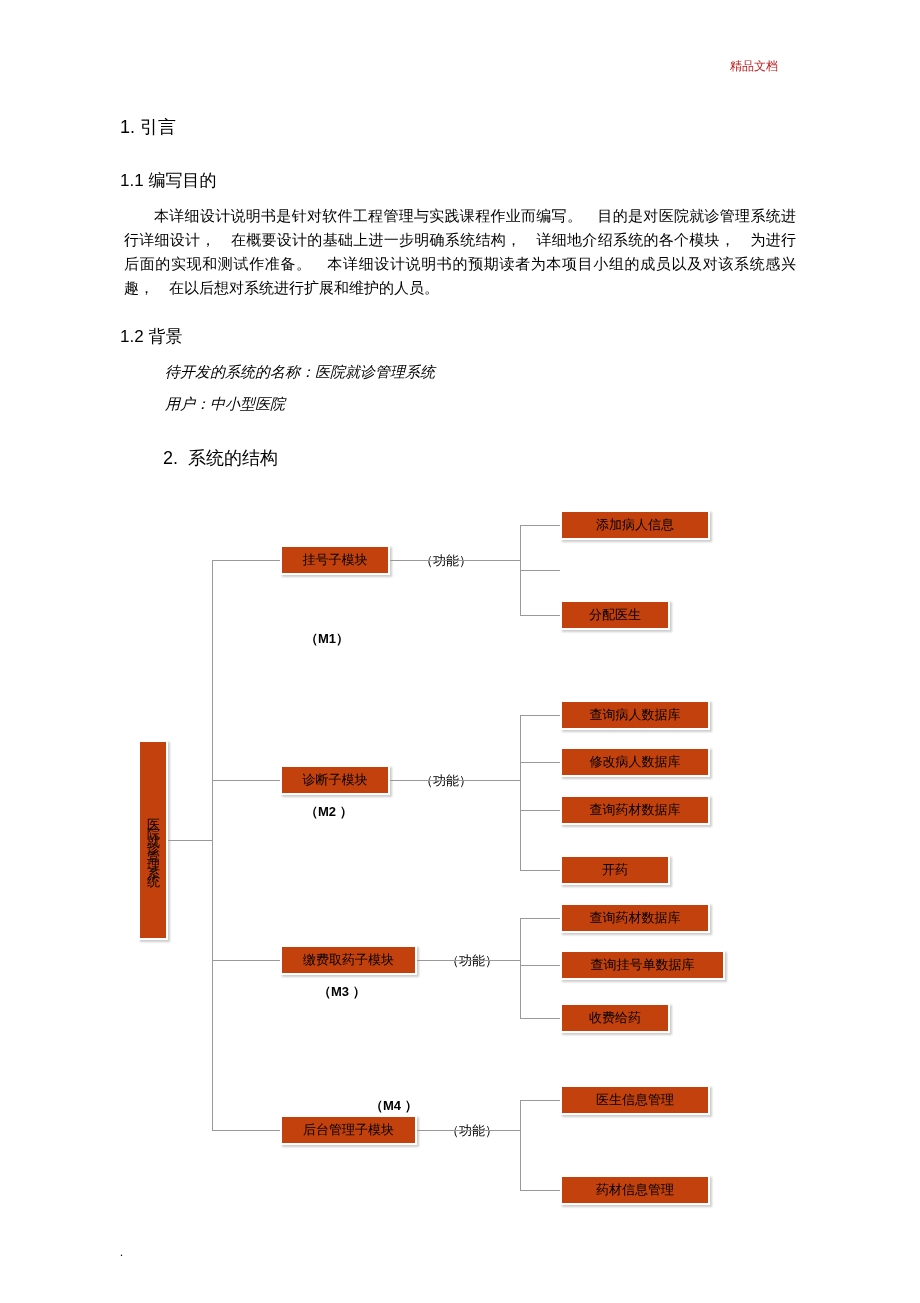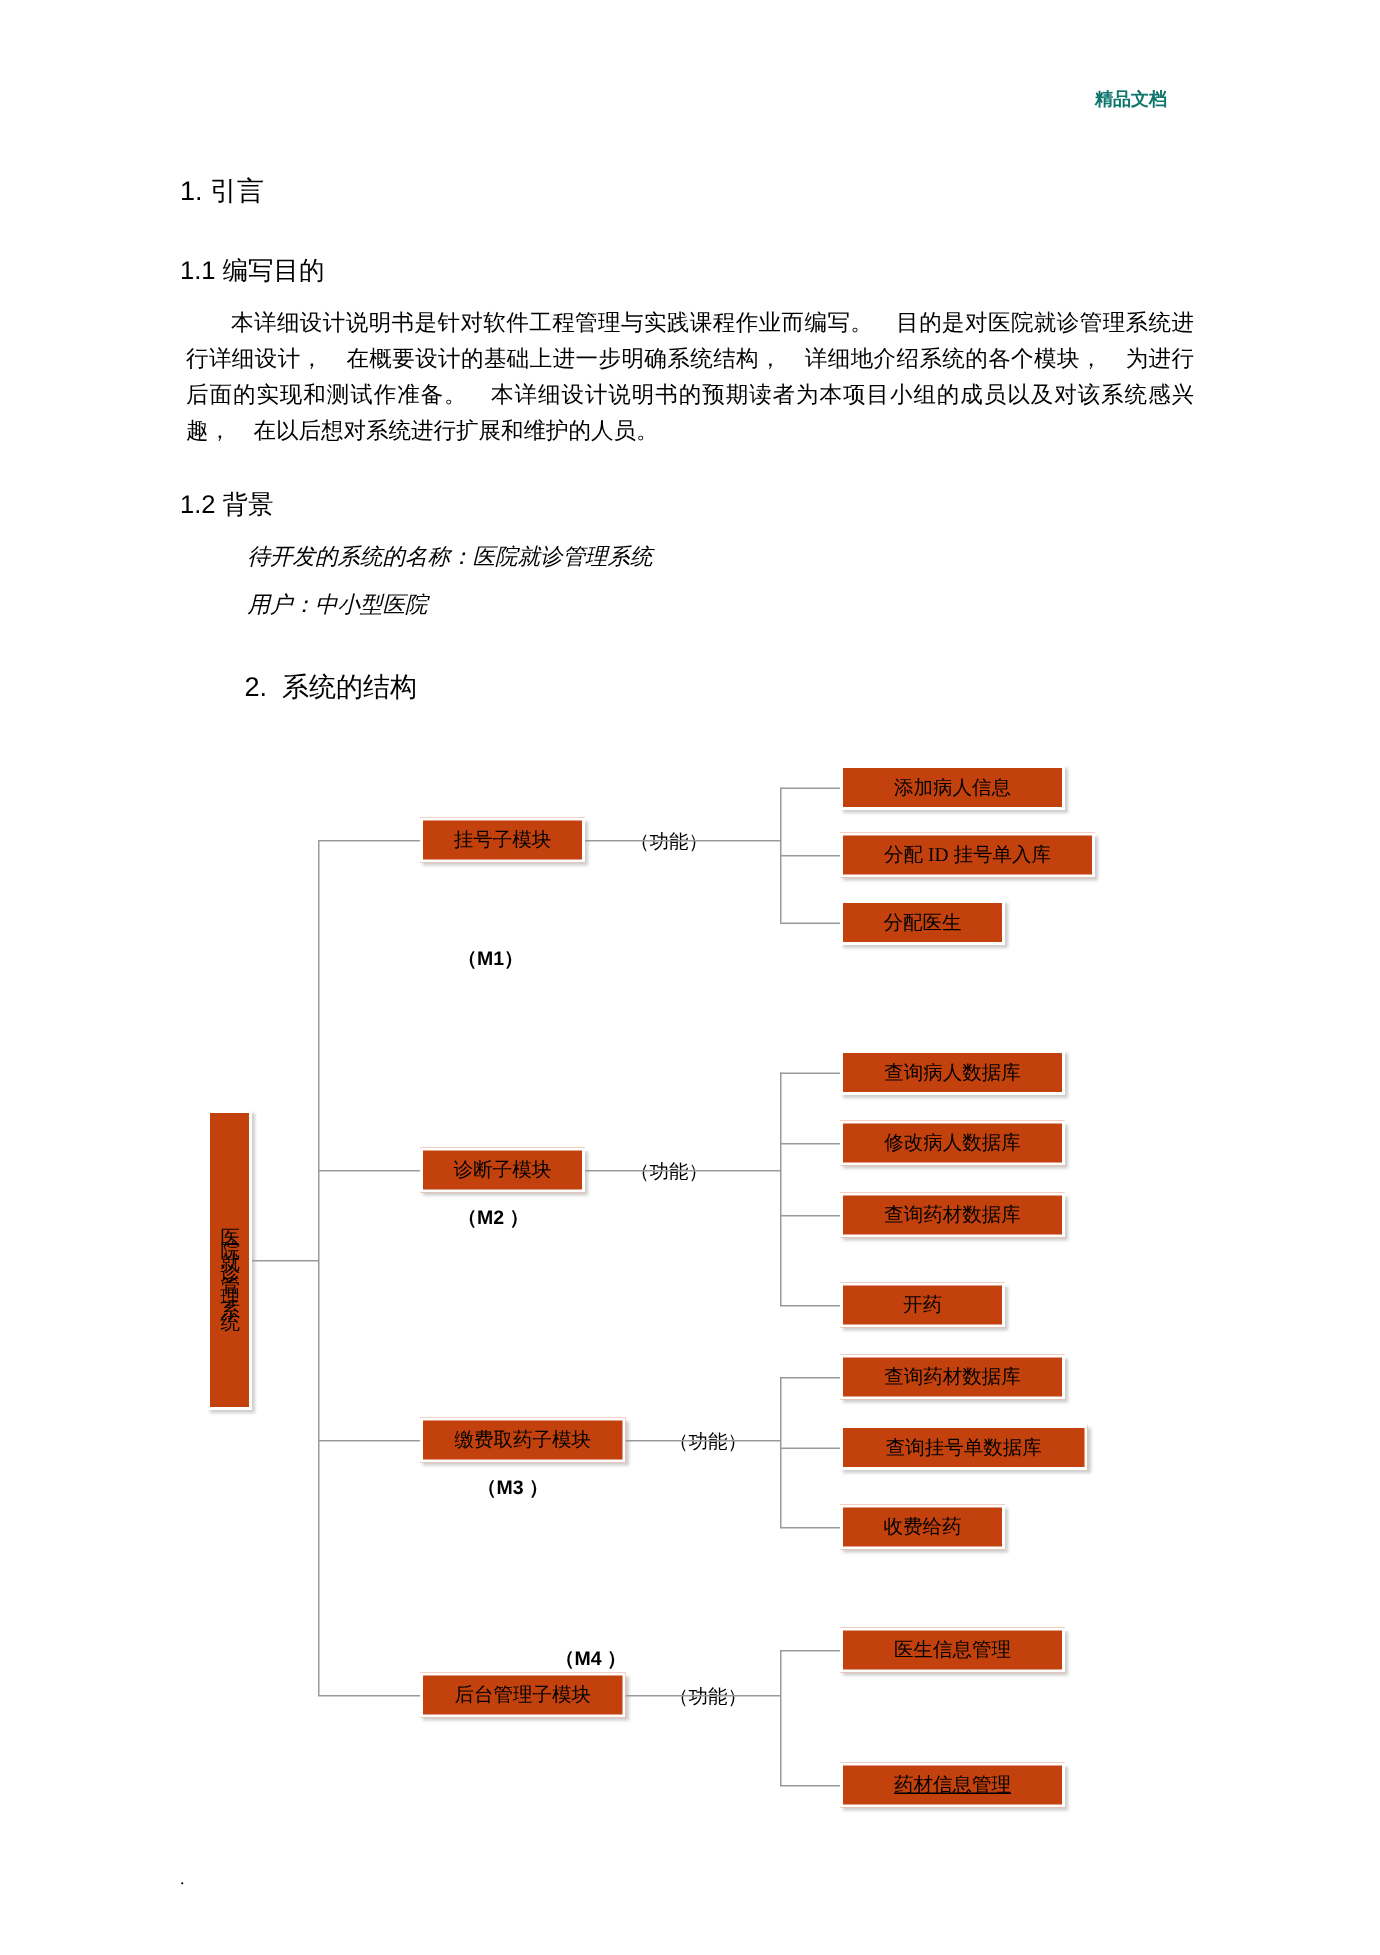--- a/index.html
+++ b/index.html
@@ -14,22 +14,21 @@
       margin: 0 auto;
       padding: 60px 120px 80px 120px;
       position: relative;
       color: #000;
     }
     .header-tag {
       position: absolute;
       top: 58px;
       right: 142px;
       font-size: 12px;
-      color: #0f766e;
-      font-weight: bold;
+      color: #b91c1c;
     }
     .corner-dot {
       position: absolute;
       bottom: 20px;
       left: 120px;
       font-size: 12px;
     }
     h1.section {
       font-family: Arial, "SimHei", "黑体", sans-serif;
       font-size: 18px;
@@ -146,21 +145,20 @@
   <div class="box" style="left:160px; top:45px; width:110px; height:30px;">挂号子模块</div>
   <div class="label-text" style="left:185px; top:82px; font-weight:bold; font-family:Arial;margin-top:48px;">（M1）</div>
   <div class="label-text" style="left:300px; top:52px;">（功能）</div>
   <div class="conn-h" style="left:270px; top:60px; width:130px;"></div>
   <div class="conn-v" style="left:400px; top:25px; height:90px;"></div>
 
   <div class="conn-h" style="left:400px; top:25px; width:40px;"></div>
   <div class="box" style="left:440px; top:10px; width:150px; height:30px;">添加病人信息</div>
 
   <div class="conn-h" style="left:400px; top:70px; width:40px;"></div>
-  <div class="box" style="left:440px; top:55px; width:170px; height:30px;">分配 ID  挂号单入库</div>
 
   <div class="conn-h" style="left:400px; top:115px; width:40px;"></div>
   <div class="box" style="left:440px; top:100px; width:110px; height:30px;">分配医生</div>
 
   <div class="conn-h" style="left:92px; top:280px; width:68px;"></div>
   <div class="box" style="left:160px; top:265px; width:110px; height:30px;">诊断子模块</div>
   <div class="label-text" style="left:185px; top:303px; font-weight:bold; font-family:Arial;">（M2 ）</div>
   <div class="label-text" style="left:300px; top:272px;">（功能）</div>
   <div class="conn-h" style="left:270px; top:280px; width:130px;"></div>
   <div class="conn-v" style="left:400px; top:215px; height:155px;"></div>
@@ -197,17 +195,17 @@
   <div class="box" style="left:160px; top:615px; width:137px; height:30px;">后台管理子模块</div>
   <div class="label-text" style="left:250px; top:597px; font-weight:bold; font-family:Arial;">（M4 ）</div>
   <div class="label-text" style="left:326px; top:622px;">（功能）</div>
   <div class="conn-h" style="left:297px; top:630px; width:103px;"></div>
   <div class="conn-v" style="left:400px; top:600px; height:90px;"></div>
 
   <div class="conn-h" style="left:400px; top:600px; width:40px;"></div>
   <div class="box" style="left:440px; top:585px; width:150px; height:30px;">医生信息管理</div>
 
   <div class="conn-h" style="left:400px; top:690px; width:40px;"></div>
-  <div class="box" style="left:440px; top:675px; width:150px; height:30px;text-decoration:underline;">药材信息管理</div>
+  <div class="box" style="left:440px; top:675px; width:150px; height:30px;">药材信息管理</div>
 
 </div>
 
 <div class="corner-dot">.</div>
 
 </body></html>

